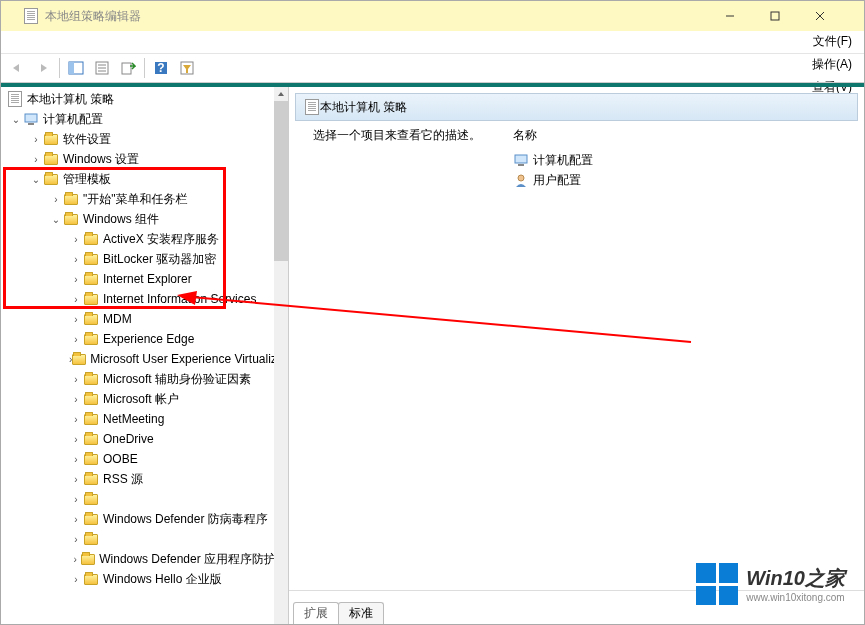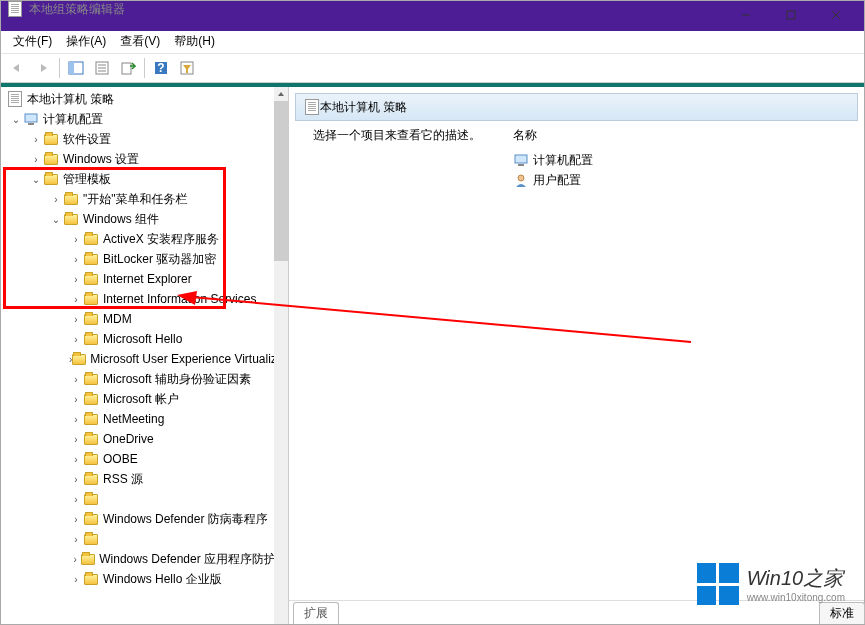--- a/index.html
+++ b/index.html
@@ -1,23 +1,23 @@
 <!DOCTYPE html>
 <html><head>
 <meta charset="utf-8">
 <style>
   * { box-sizing: border-box; margin: 0; padding: 0; font-family: "Microsoft YaHei", "Segoe UI", Tahoma, sans-serif; font-size: 12px; }
   body { width: 865px; height: 625px; background: #fff; position: relative; overflow: hidden; }
   .window { width: 100%; height: 100%; border: 1px solid #aaa; display: flex; flex-direction: column; }
-  .titlebar { height: 30px; display: flex; padding: 0 6px; background: #4c1d95; }
+  .titlebar { height: 30px; display: flex; align-items: center; padding: 0 22px; background: #fef9c3; }
   .titlebar .title { color: #888; margin-left: 6px; flex: 1; }
   .win-controls { display: flex; }
   .win-btn { width: 45px; height: 28px; display: flex; align-items: center; justify-content: center; color: #666; }
   .win-btn svg { stroke: #333; fill: none; }
-  .menubar { height: 22px; display: flex; align-items: flex-start; padding: 0 6px; gap: 2px; }
+  .menubar { height: 22px; display: flex; align-items: flex-end; padding: 0 6px; gap: 2px; flex-direction: column; }
   .menubar .menu-item { padding: 2px 6px; color: #000; }
   .toolbar { height: 30px; display: flex; align-items: center; padding: 0 4px; border-top: 1px solid #e5e5e5; border-bottom: 1px solid #ccc; gap: 2px; }
   .tool-btn { width: 24px; height: 24px; display: flex; align-items: center; justify-content: center; border: 1px solid transparent; }
   .tool-btn.disabled { opacity: 0.4; }
   .tool-sep { width: 1px; height: 20px; background: #ccc; margin: 0 2px; }
   .content { flex: 1; display: flex; border-top: 4px solid #0f766e; position: relative; }
   .tree-pane { width: 288px; height: 100%; border-right: 1px solid #ccc; position: relative; overflow: hidden; background: #fff; }
   .tree-inner { position: absolute; left: 0; top: 0; width: 275px; height: 100%; padding: 2px 0; }
   .tree-scroll { position: absolute; right: 0; top: 0; width: 14px; height: 100%; background: #f0f0f0; }
   .tree-scroll .thumb-btn { width: 100%; height: 14px; display:flex; align-items:center; justify-content:center; }
@@ -29,29 +29,29 @@
   .folder { width: 14px; height: 11px; background: linear-gradient(#fff3a0, #f5c23e); border: 1px solid #c9a327; border-radius: 1px; position: relative; }
   .folder::before { content:""; position:absolute; top:-3px; left:0; width:6px; height:3px; background:#f5c23e; border:1px solid #c9a327; border-bottom:none; border-radius:1px 1px 0 0;}
   .detail-pane { flex: 1; display: flex; flex-direction: column; }
   .detail-header { margin: 6px; border: 1px solid #bcd; background: linear-gradient(#eaf3fb, #d6e7f5); height: 28px; display: flex; align-items: center; padding: 0 8px; }
   .detail-body { flex: 1; display: flex; padding: 0 24px; position: relative; }
   .detail-left { width: 200px; padding-right: 12px; }
   .detail-right { flex: 1; }
   .detail-right .col-header { color: #000; margin-bottom: 6px; }
   .obj-row { display: flex; align-items: center; height: 20px; gap: 4px; }
   .obj-icon { width: 16px; height: 14px; }
-  .tabs-strip { height: 24px; display: flex; align-items: flex-end; padding-left: 4px; gap: 0; border-top: 1px solid #ddd; justify-content: space-between; }
+  .tabs-strip { height: 34px; display: flex; align-items: flex-end; padding-left: 4px; gap: 0; border-top: 1px solid #ddd; }
   .tab { padding: 2px 10px; border: 1px solid #bbb; border-bottom: none; background: #f6f6f6; margin-right: -1px; font-size: 12px; border-radius: 3px 3px 0 0; }
   .tab.inactive { background: #fff; color: #555; }
   .highlight-box { position: absolute; left: 2px; top: 80px; width: 223px; height: 142px; border: 3px solid #f00; pointer-events: none; }
   .arrow-svg { position: absolute; left: 170px; top: 200px; pointer-events: none; }
   .watermark { position: absolute; right: 20px; bottom: 20px; display: flex; align-items: center; gap: 8px; }
   .wm-logo { width: 42px; height: 42px; display: grid; grid-template: 1fr 1fr / 1fr 1fr; gap: 3px; }
   .wm-logo div { background: #0a7dd6; }
-  .wm-text .t1 { font-size: 20px; font-weight: normal; font-style: italic; color: #333; }
+  .wm-text .t1 { font-size: 20px; font-weight: bold; font-style: italic; color: #333; }
   .wm-text .t2 { font-size: 10px; color: #888; }
   .doc-icon { width:14px; height:16px; background:#fff; border:1px solid #999; position:relative;}
   .doc-icon::after{content:"";position:absolute;top:2px;left:2px;right:2px;height:1px;background:#aaa;box-shadow:0 2px 0 #aaa,0 4px 0 #aaa,0 6px 0 #aaa,0 8px 0 #aaa;}
 </style>
 </head>
 <body>
 
 <div class="window">
 
   <div class="titlebar">
@@ -222,21 +222,21 @@
               <span class="icon-slot">
                 <span class="folder"></span>
               </span>
               <span class="label">MDM</span>
             </div>
             <div class="tree-row" style="padding-left: 68px;">
               <span class="exp">›</span>
               <span class="icon-slot">
                 <span class="folder"></span>
               </span>
-              <span class="label">Microsoft Hello</span>
+              <span class="label">Experience Edge</span>
             </div>
             <div class="tree-row" style="padding-left: 68px;">
               <span class="exp">›</span>
               <span class="icon-slot">
                 <span class="folder"></span>
               </span>
               <span class="label">Microsoft User Experience Virtualization</span>
             </div>
             <div class="tree-row" style="padding-left: 68px;">
               <span class="exp">›</span>

